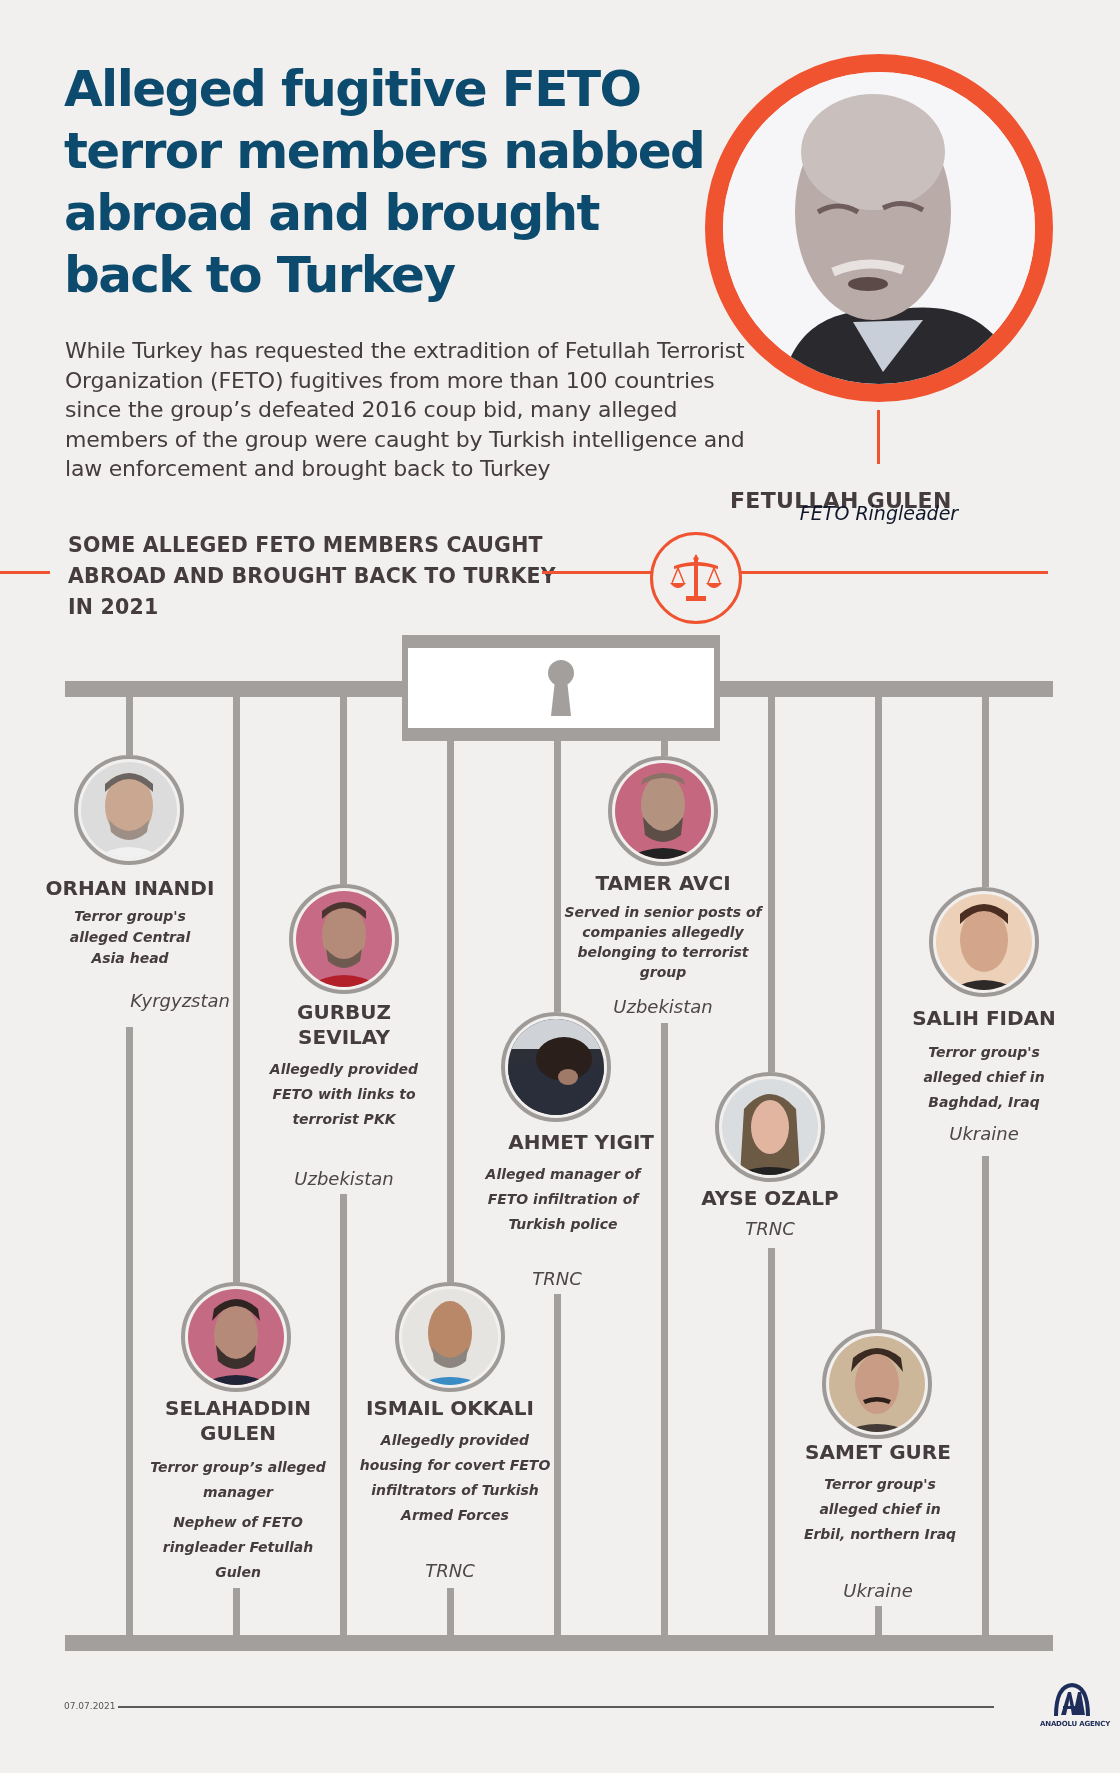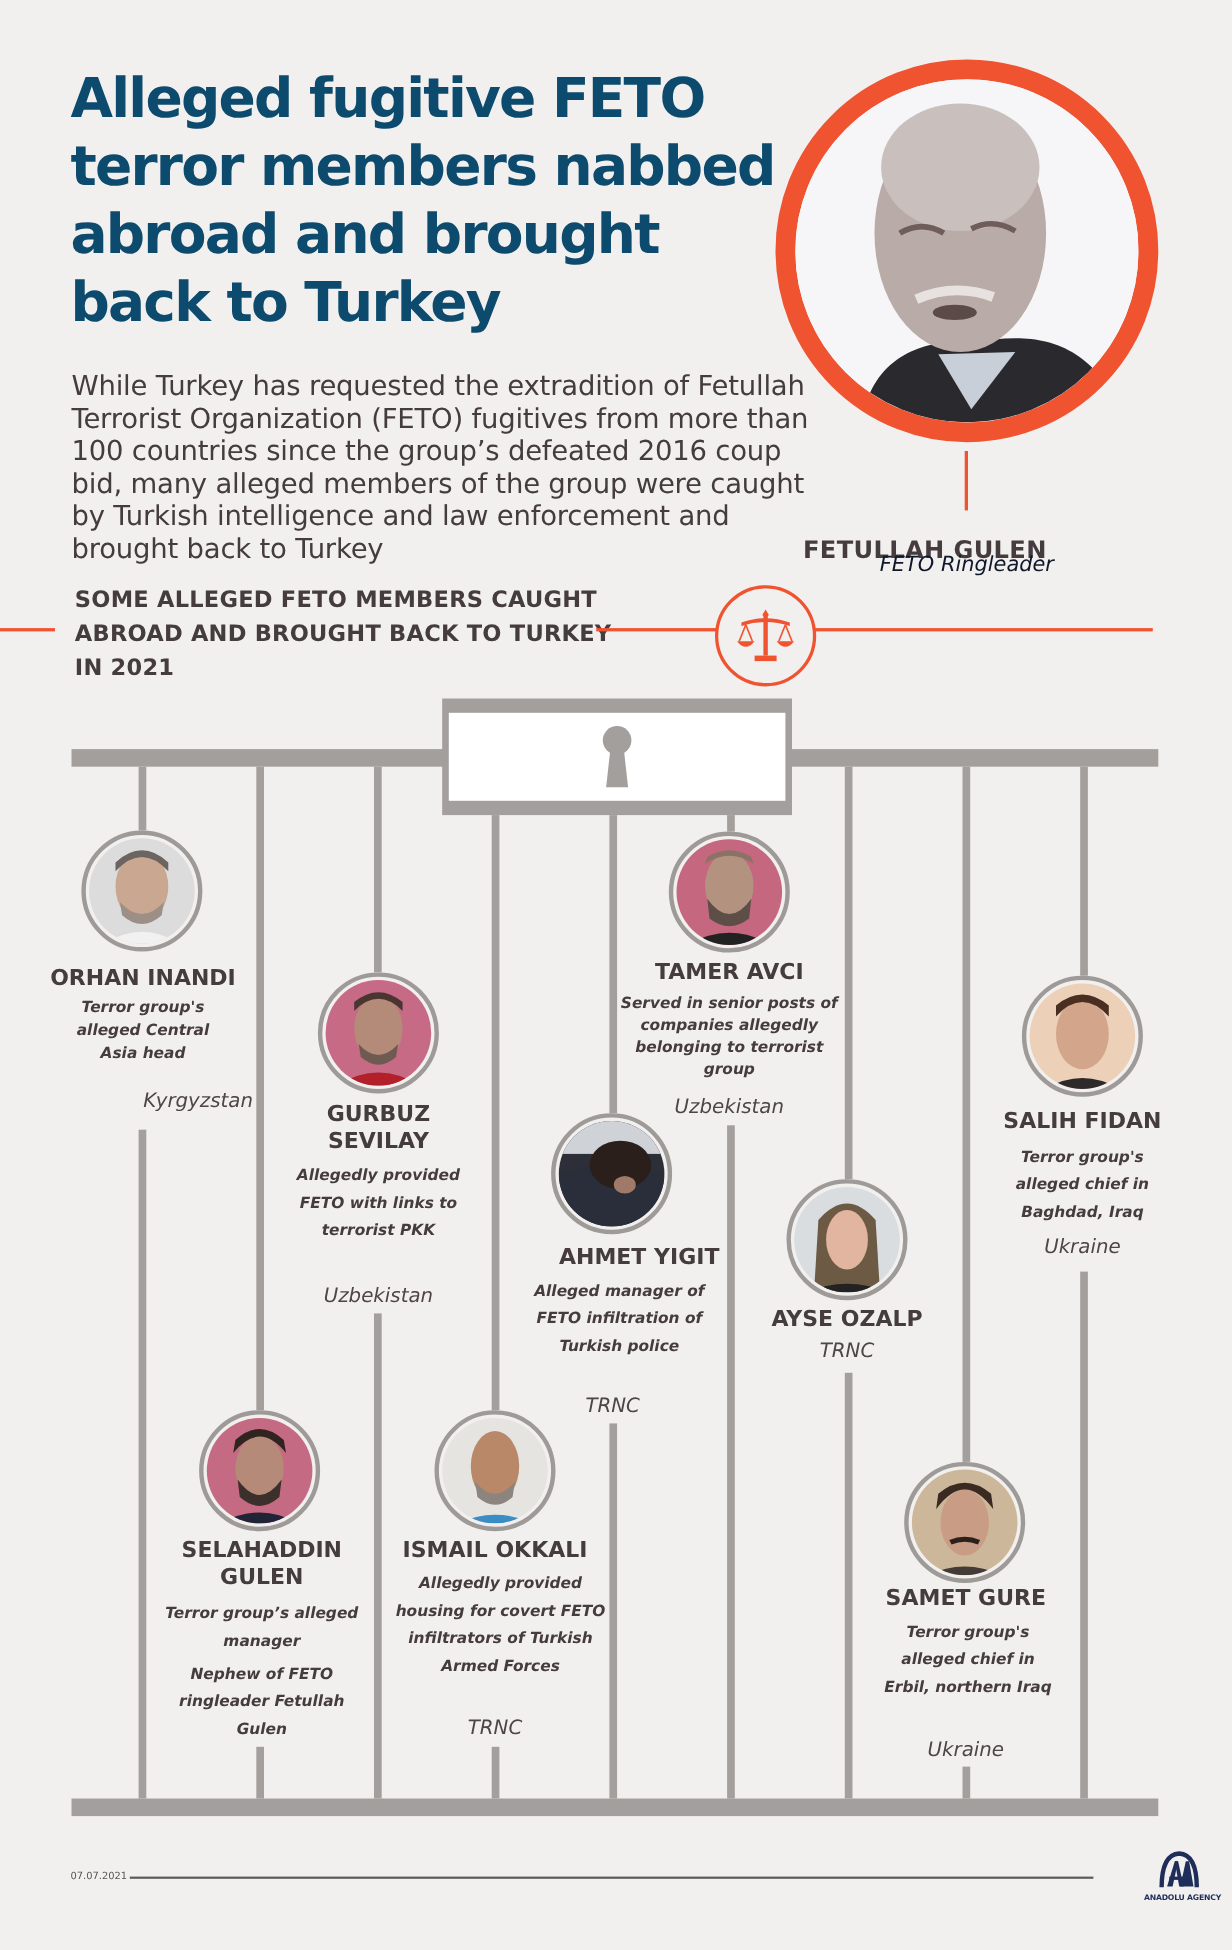--- a/index.html
+++ b/index.html
@@ -19,21 +19,21 @@
     font-family: "DejaVu Sans", sans-serif;
     font-weight: 900;
     font-size: 50px;
     line-height: 62px;
     letter-spacing: -1.6px;
     color: #0c4a6e;
   }
   .intro {
     left: 65px; top: 336px; width: 680px;
     font-family: "DejaVu Sans", sans-serif;
-    font-size: 25px;
+    font-size: 22px;
     line-height: 29.5px;
     color: #453c3f;
     letter-spacing: -0.2px;
   }
 
   
   .leader-ring {
     left: 705px; top: 54px; width: 348px; height: 348px;
     border-radius: 50%;
     border: 18px solid #ef5330;

